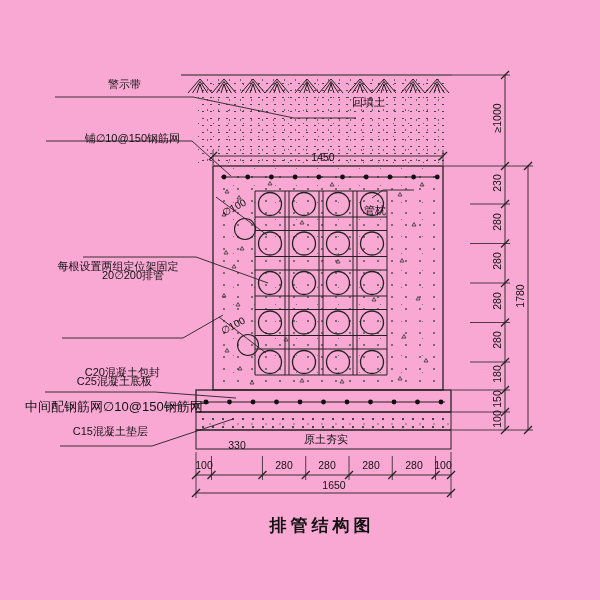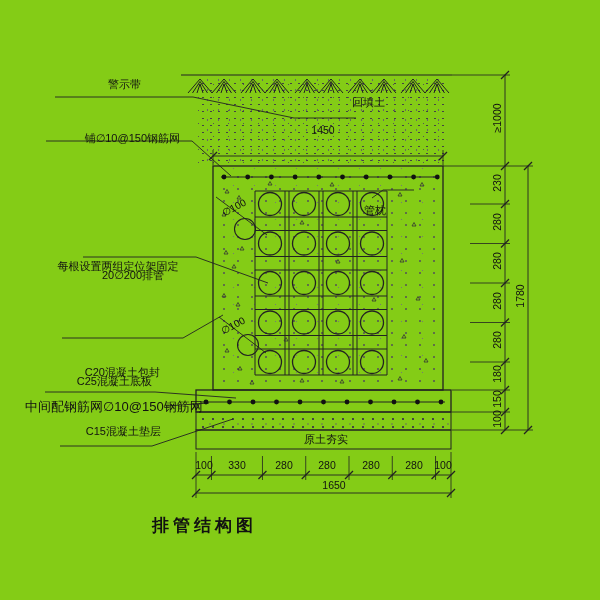--- a/index.html
+++ b/index.html
@@ -1,24 +1,24 @@
 <!DOCTYPE html>
 <html><head>
 <meta charset="utf-8">
 <style>
   html,body{margin:0;padding:0;background:#fff;}
   body{font-family:"Liberation Sans","DejaVu Sans",sans-serif;color:#111;}
-  #canvas{position:relative;width:600px;height:600px;background:#84cc16;overflow:hidden;}
+  #canvas{position:relative;width:600px;height:600px;background:#f9a8d4;overflow:hidden;}
   .lbl{position:absolute;font-size:11px;line-height:13px;white-space:nowrap;color:#111;}
   .r{text-align:right;} .c{text-align:center;}
   .sm{font-size:13px;}
   .dim{position:absolute;font-size:10.5px;text-align:center;white-space:nowrap;}
   .vdim{position:absolute;width:44px;font-size:10.5px;text-align:center;transform:rotate(-90deg);white-space:nowrap;}
   .rot{position:absolute;width:44px;font-size:10px;text-align:center;transform:rotate(-28deg);white-space:nowrap;}
-  .title{position:absolute;font-size:17px;font-weight:bold;letter-spacing:4px;text-align:left;}
+  .title{position:absolute;font-size:17px;font-weight:bold;letter-spacing:4px;text-align:center;}
   .stipple-dense{position:absolute;
     background-image:radial-gradient(#444 0.8px,transparent 1.1px),radial-gradient(#666 0.6px,transparent 0.9px),radial-gradient(#555 0.7px,transparent 1px);
     background-size:8px 7px,11px 10px,15px 13px;background-position:2px 3px,5px 8px,9px 1px;}
   .stipple-med{position:absolute;
     background-image:radial-gradient(#444 0.8px,transparent 1.1px),radial-gradient(#666 0.6px,transparent 0.9px);
     background-size:10px 8px,14px 12px;background-position:1px 2px,6px 5px;}
   .stipple-light{position:absolute;
     background-image:radial-gradient(#555 0.7px,transparent 1px),radial-gradient(#777 0.6px,transparent 0.9px);
     background-size:14px 12px,21px 17px;background-position:3px 4px,9px 10px;}
   svg{position:absolute;left:0;top:0;}
@@ -226,31 +226,31 @@
       <path d="M 284 341 l 4 0 l -2 -3.5 z" fill="none" stroke="#333" stroke-width="0.8"></path>
     </svg>
 
   <div class="lbl r" style="left:55px;top:78px;width:86px;">警示带</div>
   <div class="lbl r" style="left:40px;top:120px;width:140px;margin-top:12px;">铺∅10@150钢筋网</div>
   <div class="lbl c" style="left:70px;top:241px;width:126px;margin-top:28px;">20∅200排管</div>
   <div class="lbl c" style="left:40px;top:260px;width:156px;">每根设置两组定位架固定</div>
   <div class="lbl r" style="left:56px;top:322px;width:104px;margin-top:44px;">C20混凝土包封</div>
   <div class="lbl r" style="left:40px;top:375px;width:112px;">C25混凝土底板</div>
   <div class="lbl r sm" style="left:25px;top:400px;width:142px;">中间配钢筋网∅10@150钢筋网</div>
-  <div class="lbl r" style="left:61px;top:425px;width:100px;">C15混凝土垫层</div>
+  <div class="lbl r" style="left:48px;top:425px;width:100px;">C15混凝土垫层</div>
   <div class="lbl" style="left:352px;top:96px;">回填土</div>
   <div class="lbl" style="left:364px;top:174px;margin-top:30px;">管枕</div>
   <div class="lbl c" style="left:196px;top:433px;width:228px;margin-left:16px;">原土夯实</div>
   <div class="rot" style="left:212px;top:202px;">∅100</div>
   <div class="rot" style="left:211px;top:320px;">∅100</div>
 
-  <div class="dim" style="left:196px;top:124px;width:254px;">1450</div>
+  <div class="dim" style="left:196px;top:151px;width:254px;">1450</div>
   <div class="dim" style="left:196px;top:479px;width:276px;">1650</div>
   <div class="dim" style="left:186px;top:459px;width:36px;">100</div>
-  <div class="dim" style="left:219px;top:459px;width:36px;">330</div>
+  <div class="dim" style="left:219px;top:439px;width:36px;">330</div>
   <div class="dim" style="left:266px;top:459px;width:36px;">280</div>
   <div class="dim" style="left:309px;top:459px;width:36px;">280</div>
   <div class="dim" style="left:353px;top:459px;width:36px;">280</div>
   <div class="dim" style="left:396px;top:459px;width:36px;">280</div>
   <div class="dim" style="left:425px;top:459px;width:36px;">100</div>
   <div class="vdim" style="left:475px;top:112px;">≥1000</div>
   <div class="vdim" style="left:475px;top:177px;">230</div>
   <div class="vdim" style="left:475px;top:216px;">280</div>
   <div class="vdim" style="left:475px;top:255px;">280</div>
   <div class="vdim" style="left:475px;top:295px;">280</div>

